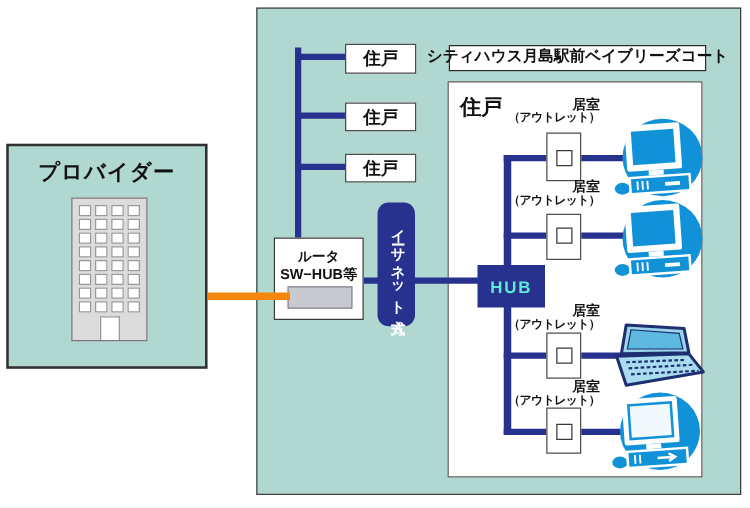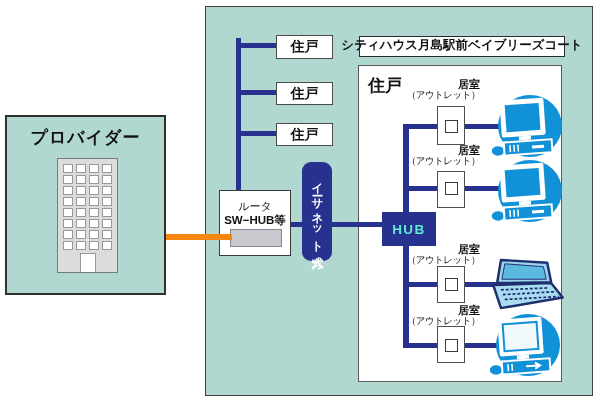--- a/index.html
+++ b/index.html
@@ -41,21 +41,21 @@
   .unit-box { left:276px; width:57px; background:#fff; border:1px solid #4a4a4a;
     display:flex; align-items:center; justify-content:center;
     font-size:14px; font-weight:bold; z-index:2; }
   .u1 { top:35px;  height:24px; }
   .u2 { top:82px;  height:23px; }
   .u3 { top:123px; height:23px; }
 
   
   .router-box { left:219px; top:190px; width:72px; height:66px; background:#fff;
     border:1.5px solid #3a3a3a; z-index:3; text-align:center; padding-top:8px; line-height:1.3; }
-  .router-l1 { font-size:11px; font-weight:normal; }
+  .router-l1 { font-size:11px; font-weight:bold; }
   .router-l2 { font-size:11.5px; font-weight:bold; }
   .router-device { position:absolute; left:10px; top:38px; width:52px; height:18px;
     background:#c9cacf; border:1px solid #858890; z-index:6; }
 
   
   .ethernet-box { left:302px; top:162px; width:30px; height:99px; background:#26328e;
     border-radius:9px; z-index:3; display:flex; align-items:center; justify-content:center; }
   .ethernet-label { writing-mode:vertical-rl; text-orientation:mixed; color:#fff;
     font-size:11.5px; font-weight:bold; letter-spacing:1px; }
 
@@ -68,21 +68,21 @@
   .panel-unit-label { left:368px; top:74px; font-size:17px; font-weight:bold; z-index:2; }
 
   
   .hub-box { left:382px; top:212px; width:54px; height:34px; background:#26328e; z-index:2;
     display:flex; align-items:center; justify-content:center;
     color:#5eead4; font-size:13.5px; font-weight:bold; letter-spacing:1.5px; }
 
   
   .room-labels { left:388px; width:92px; text-align:right; z-index:2; line-height:1.1; }
   .room-label { font-size:11px; font-weight:bold; }
-  .room-sublabel { font-size:9.5px; font-weight:normal; letter-spacing:-0.5px; }
+  .room-sublabel { font-size:9.5px; font-weight:bold; letter-spacing:-0.5px; }
   .outlet-box { left:437px; width:28px; background:#fff; border:1px solid #4f4f4f; z-index:2; }
   .port { width:13px; height:13px; background:#fff; border:1.5px solid #3a3a3a; z-index:4; left:445px; }
   .branch-b { left:403px; width:34px; height:5px; z-index:1; }
   .line-c { left:455px; width:45px; height:5px; z-index:1; }
 
   .r1-labels { top:78px; }  .r1-box { top:106px; height:39px; } .r1-line { top:124px; } .r1-port { top:120px; }
   .r2-labels { top:144px; } .r2-box { top:171px; height:37px; } .r2-line { top:186px; } .r2-port { top:182px; }
   .r3-labels { top:243px; } .r3-box { top:266px; height:37px; } .r3-line { top:282px; } .r3-port { top:278px; }
   .r4-labels { top:304px; } .r4-box { top:326px; height:37px; } .r4-line { top:343px; } .r4-port { top:339px; }
 

